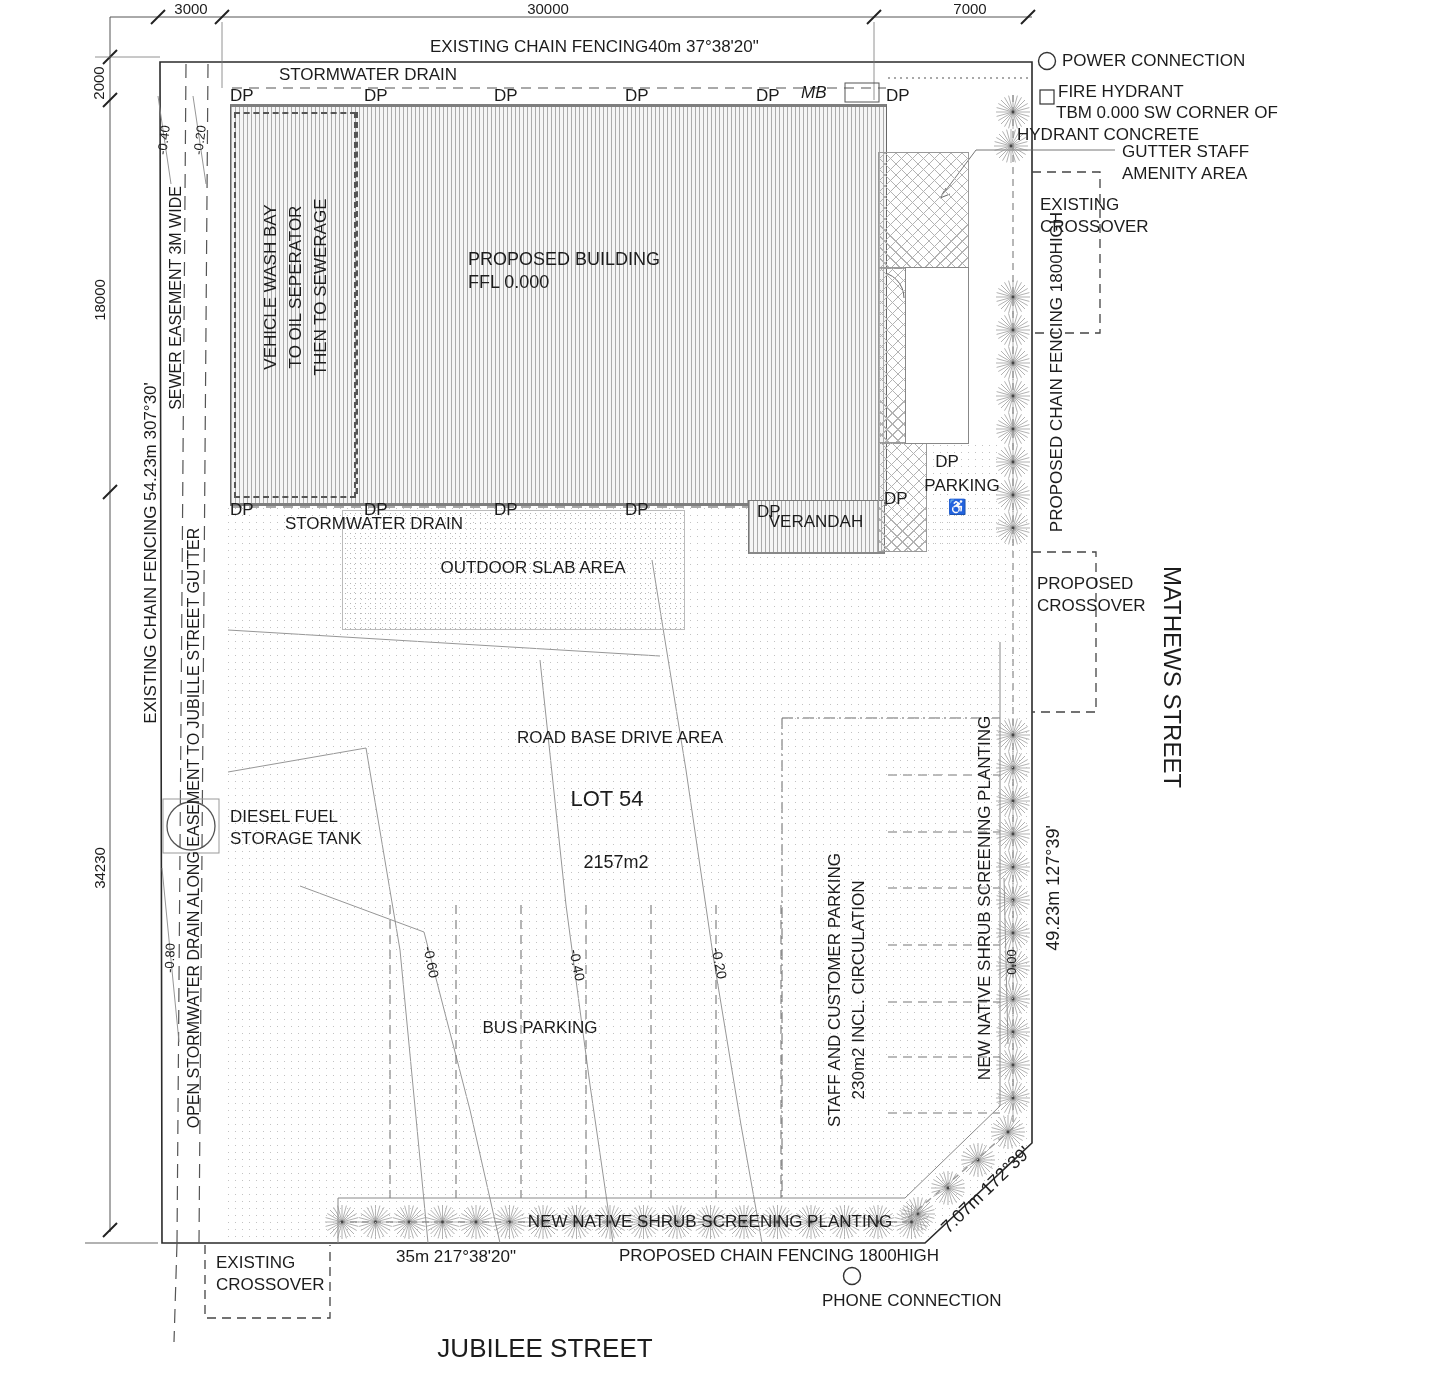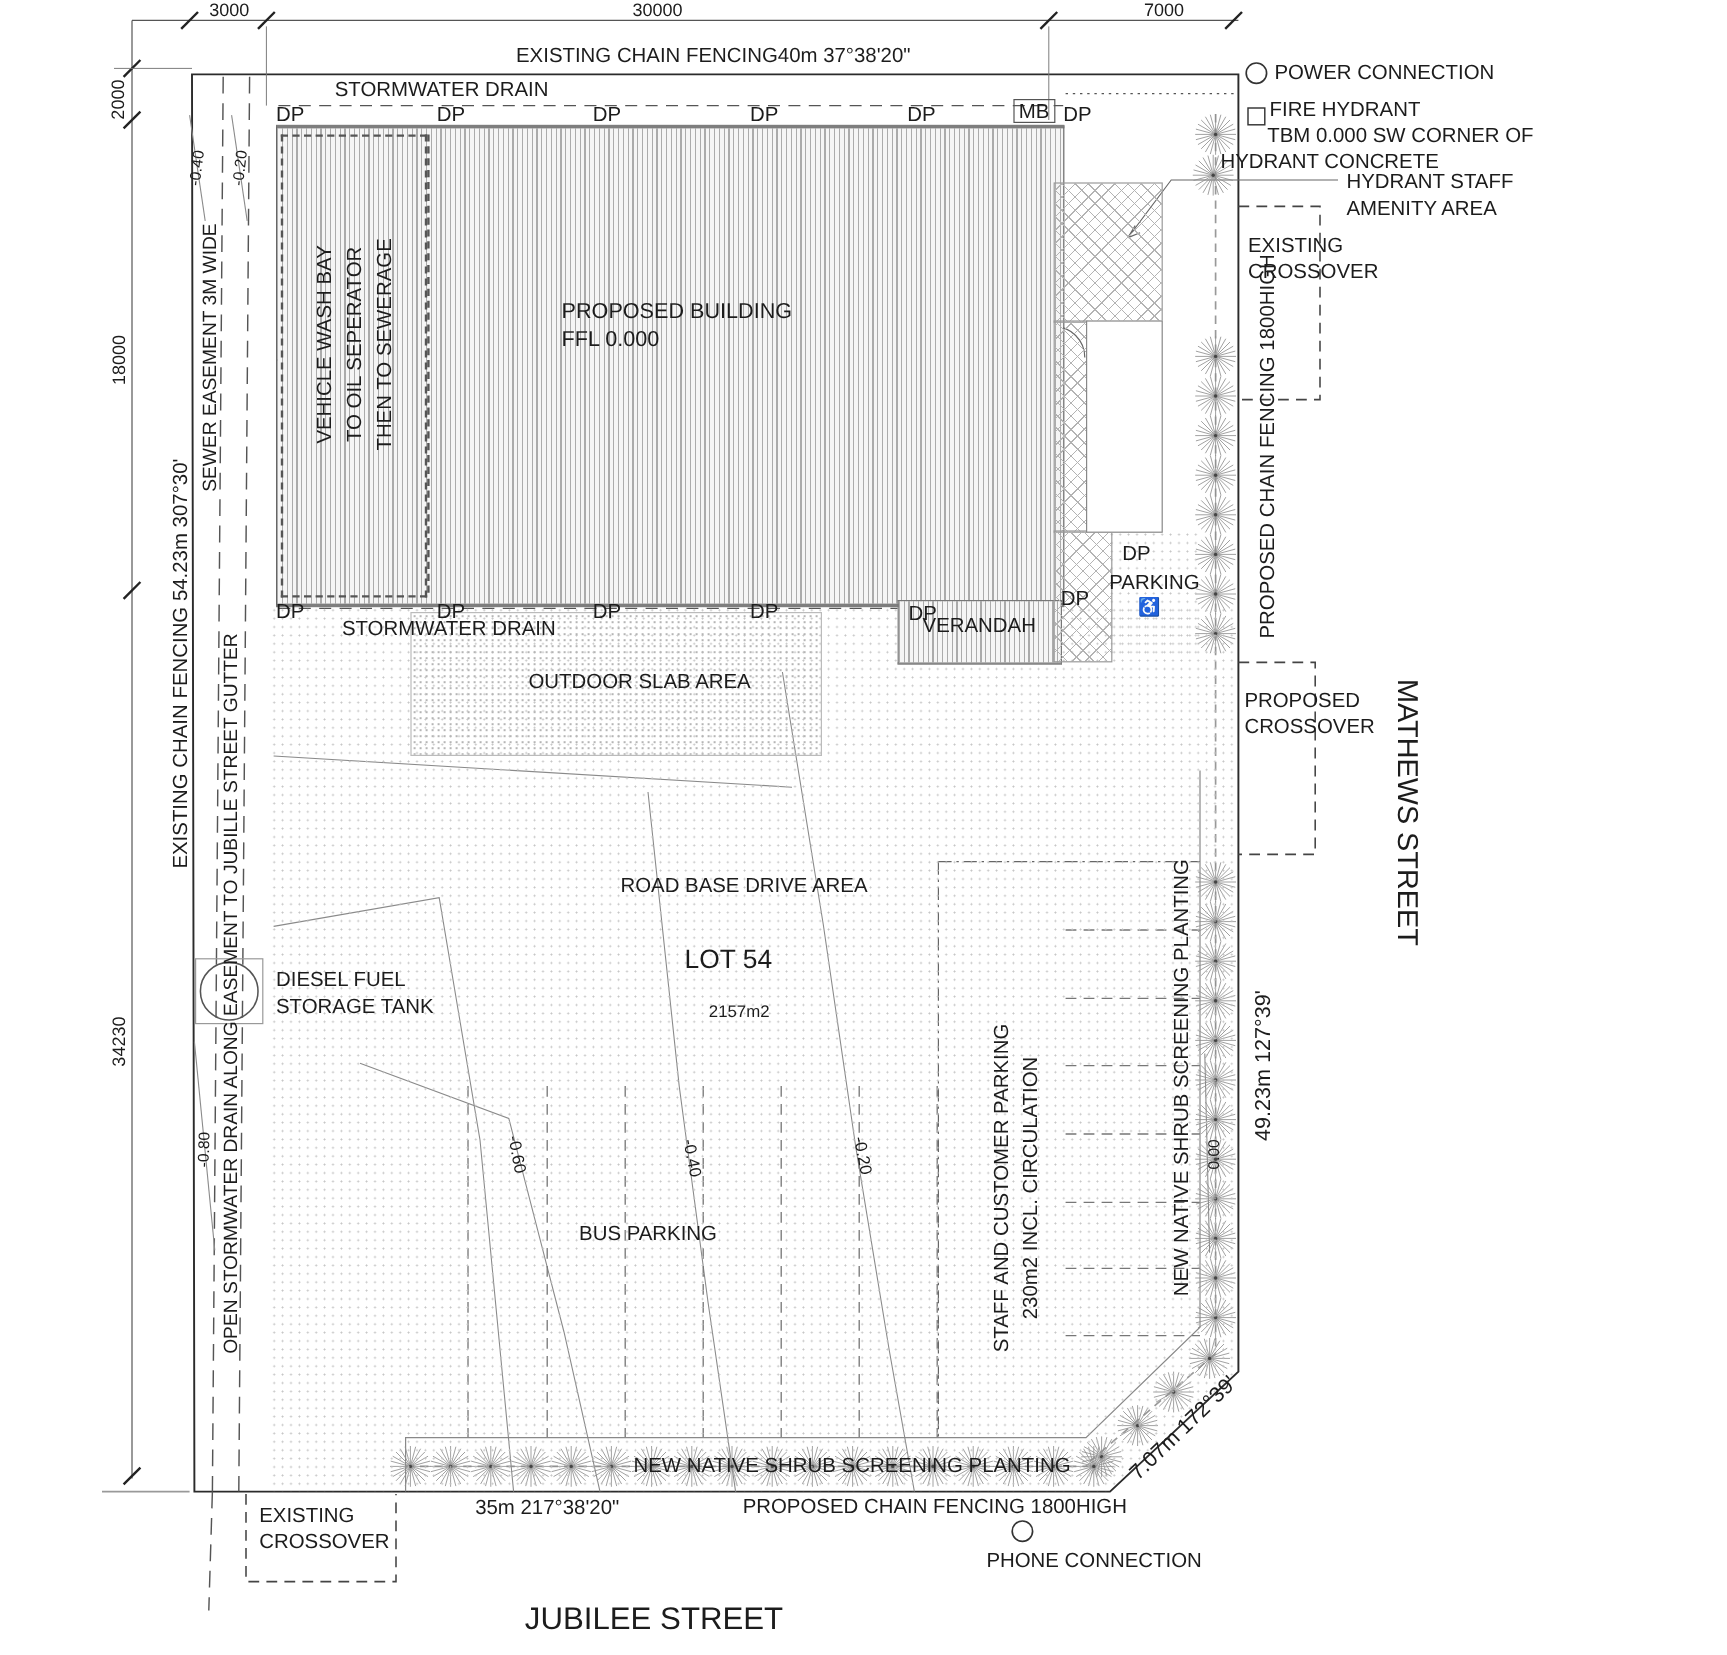--- a/index.html
+++ b/index.html
@@ -181,21 +181,21 @@
 
   <div class="la z4" style="left:430px;top:38px;">
     <span>EXISTING CHAIN FENCING</span><span>40m 37°38'20"</span>
   </div>
   <div class="lbl z4" style="left:368px;top:75px;">STORMWATER DRAIN</div>
 
   <div class="la z4" style="left:1062px;top:52px;">POWER CONNECTION</div>
   <div class="la z4" style="left:1058px;top:83px;">FIRE HYDRANT</div>
   <div class="la z4" style="left:1056px;top:104px;">TBM 0.000 SW CORNER OF</div>
   <div class="la z4" style="left:1017px;top:126px;">HYDRANT CONCRETE</div>
-  <div class="la z4" style="left:1122px;top:143px;">HYDRANT STAFF</div>
+  <div class="la z4" style="left:1122px;top:143px;">GUTTER STAFF</div>
   <div class="la z4" style="left:1122px;top:165px;">AMENITY AREA</div>
   <div class="la z4" style="left:1040px;top:196px;">EXISTING</div>
   <div class="la z4" style="left:1040px;top:218px;">CROSSOVER</div>
   <div class="lbl r-90 z4" style="left:1057px;top:372px;">PROPOSED CHAIN FENCING 1800HIGH</div>
 
   <div class="la z4" style="left:468px;top:250px;font-size:18px;">PROPOSED BUILDING</div>
   <div class="la z4" style="left:468px;top:273px;font-size:18px;">FFL 0.000</div>
   <div class="lbl r-90 z4" style="left:271px;top:287px;">VEHICLE WASH BAY</div>
   <div class="lbl r-90 z4" style="left:296px;top:287px;">TO OIL SEPERATOR</div>
   <div class="lbl r-90 z4" style="left:321px;top:287px;">THEN TO SEWERAGE</div>
@@ -207,21 +207,21 @@
   <div class="lbl z4" style="left:947px;top:462px;">DP</div>
   <div class="lbl z4" style="left:962px;top:486px;">PARKING</div>
   <div class="lbl z4" style="left:958px;top:507px;font-size:15px;color:#444;">♿</div>
 
   <div class="la z4" style="left:1037px;top:575px;">PROPOSED</div>
   <div class="la z4" style="left:1037px;top:597px;">CROSSOVER</div>
   <div class="lbl r90 z4" style="left:1172px;top:677px;font-size:24px;">MATHEWS STREET</div>
 
   <div class="lbl z4" style="left:620px;top:738px;">ROAD BASE DRIVE AREA</div>
   <div class="lbl z4" style="left:607px;top:799px;font-size:22px;">LOT 54</div>
-  <div class="lbl z4" style="left:616px;top:843px;font-size:14px;text-align:center;">2157m2</div>
+  <div class="lbl z4" style="left:616px;top:862px;font-size:18px;text-align:center;">2157m2</div>
   <div class="la z4" style="left:230px;top:808px;">DIESEL FUEL</div>
   <div class="la z4" style="left:230px;top:830px;">STORAGE TANK</div>
   <div class="lbl z4" style="left:540px;top:1028px;">BUS PARKING</div>
 
   <div class="lbl r-90 z4" style="left:835px;top:990px;">STAFF AND CUSTOMER PARKING</div>
   <div class="lbl r-90 z4" style="left:859px;top:990px;">230m2 INCL. CIRCULATION</div>
   <div class="lbl r-90 z4" style="left:985px;top:898px;">NEW NATIVE SHRUB SCREENING PLANTING</div>
   <div class="lbl r-90 z4" style="left:1053px;top:888px;font-size:18px;">49.23m 127°39'</div>
 
   <div class="lbl r-90 z4" style="left:176px;top:298px;font-size:16px;">SEWER EASEMENT 3M WIDE</div>
@@ -253,14 +253,14 @@
     <div class="la z4" style="left: 494px; top: 87px;">DP</div>
     <div class="la z4" style="left: 625px; top: 87px;">DP</div>
     <div class="la z4" style="left: 756px; top: 87px;">DP</div>
     <div class="la z4" style="left: 886px; top: 87px;">DP</div>
     <div class="la z4" style="left: 230px; top: 501px;">DP</div>
     <div class="la z4" style="left: 364px; top: 501px;">DP</div>
     <div class="la z4" style="left: 494px; top: 501px;">DP</div>
     <div class="la z4" style="left: 625px; top: 501px;">DP</div>
     <div class="la z4" style="left: 757px; top: 503px;">DP</div>
     <div class="la z4" style="left: 884px; top: 490px;">DP</div>
-    <div class="la z4" style="left: 849px; top: 84px;">MB</div>
+    <div class="la z4" style="left: 801px; top: 84px; font-style: italic;">MB</div>
   </div>
 
 </body></html>

